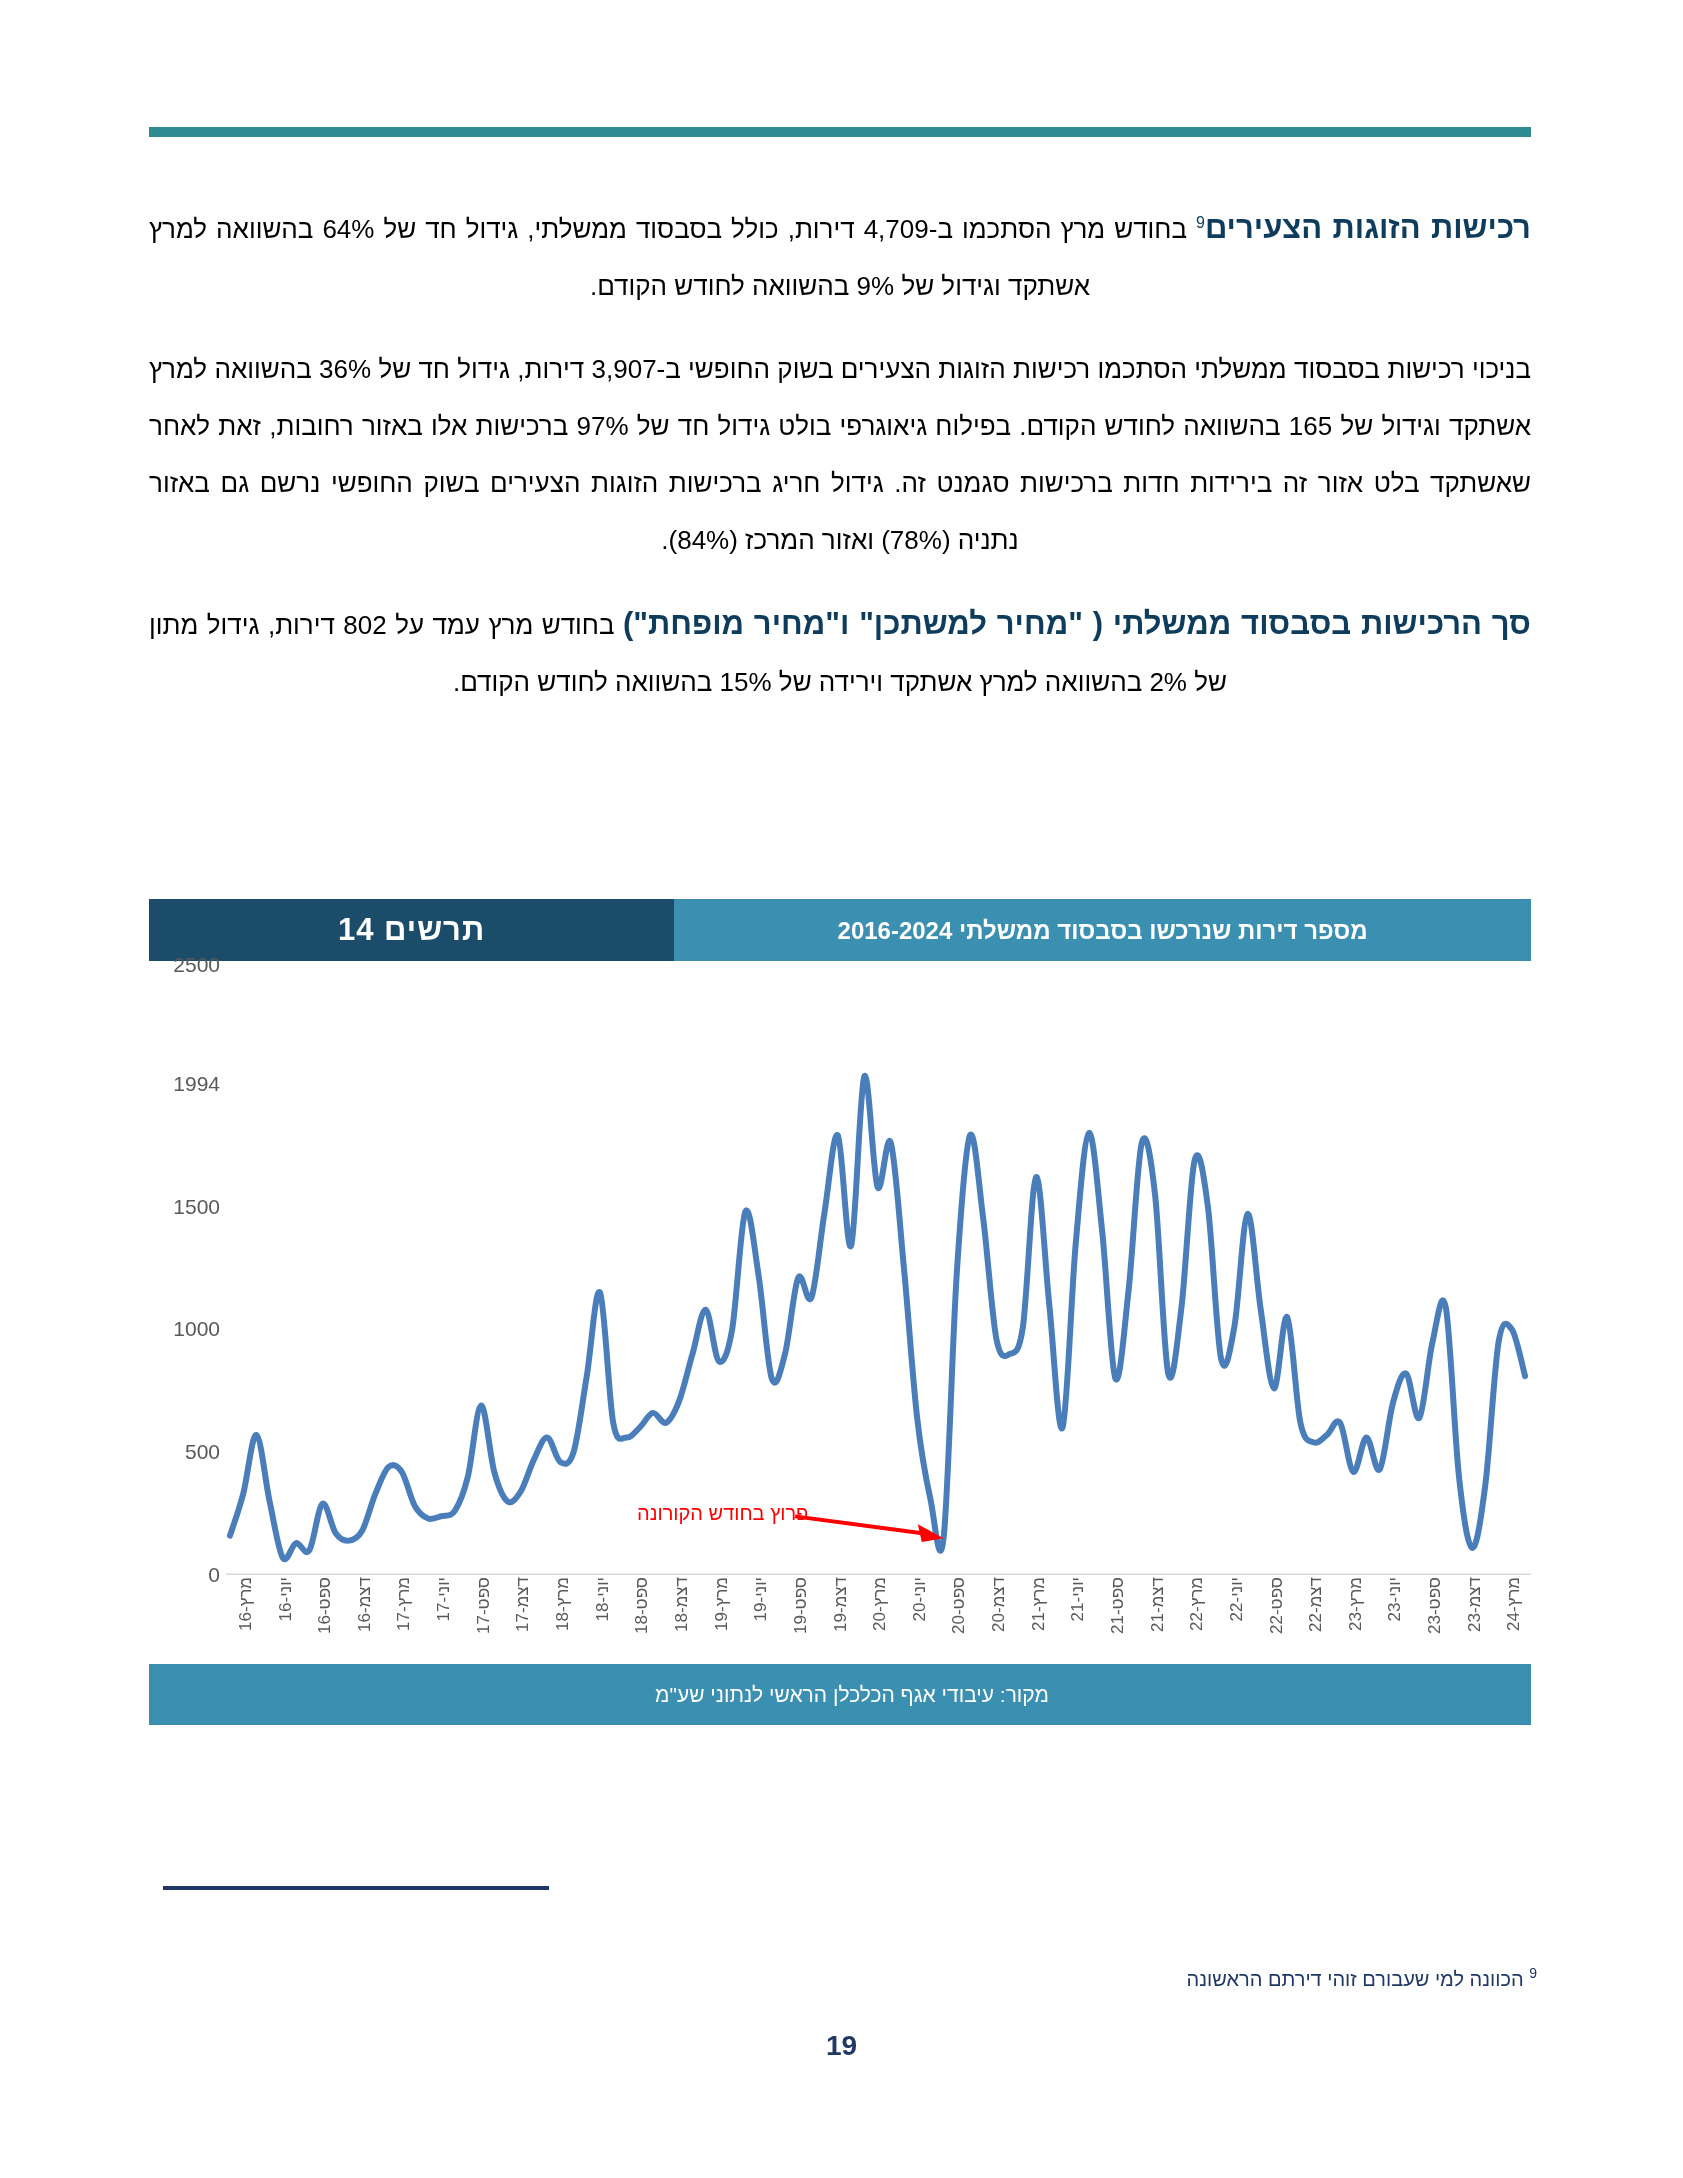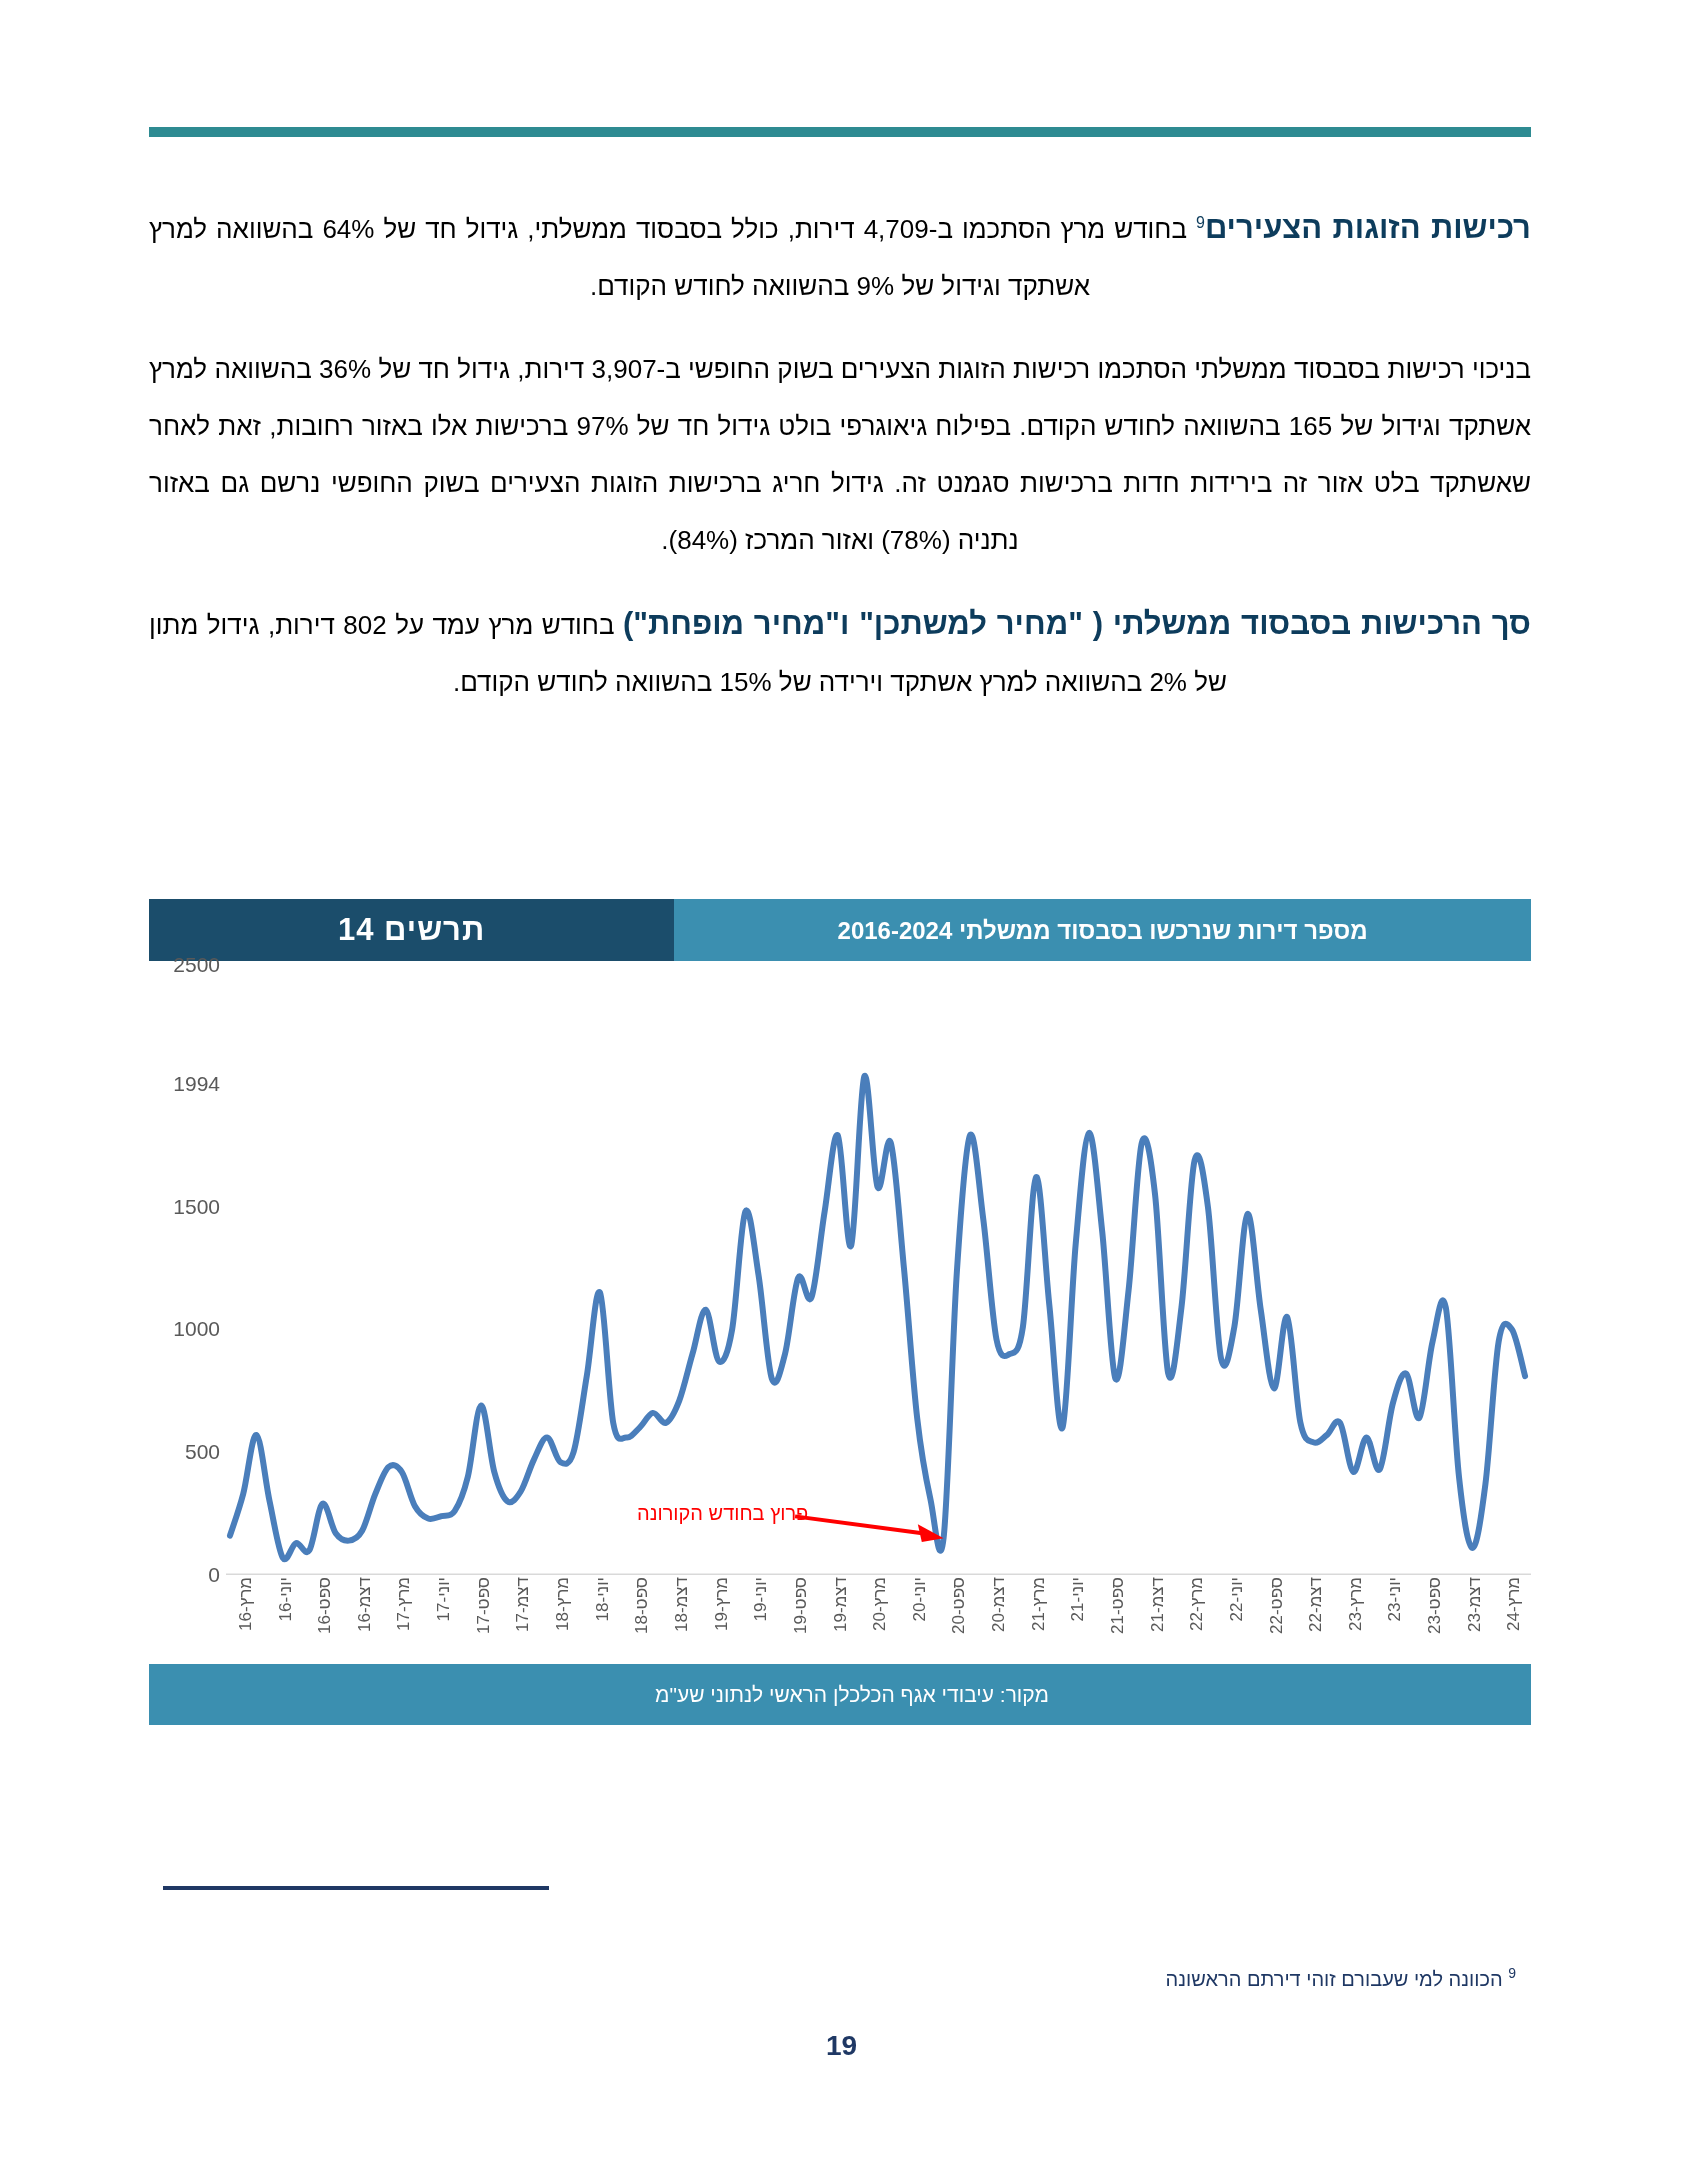--- a/index.html
+++ b/index.html
@@ -117,21 +117,21 @@
     direction:rtl;
     box-sizing:border-box;
     padding-left:24px;
   }
   
   .fn-rule{
     position:absolute;left:163px;top:1886px;width:386px;height:4px;
     background:#1f3864;
   }
   .footnote{
-    position:absolute;left:134px;top:1965px;width:1382px;
+    position:absolute;left:155px;top:1965px;width:1382px;
     direction:rtl;text-align:right;
     font-size:20px;color:#1f3864;
   }
   .footnote sup{font-size:14px;}
   .pagenum{
     position:absolute;left:0;top:2030px;width:1683px;
     text-align:center;
     font-size:28px;font-weight:bold;color:#1f3864;
   }
 </style>

